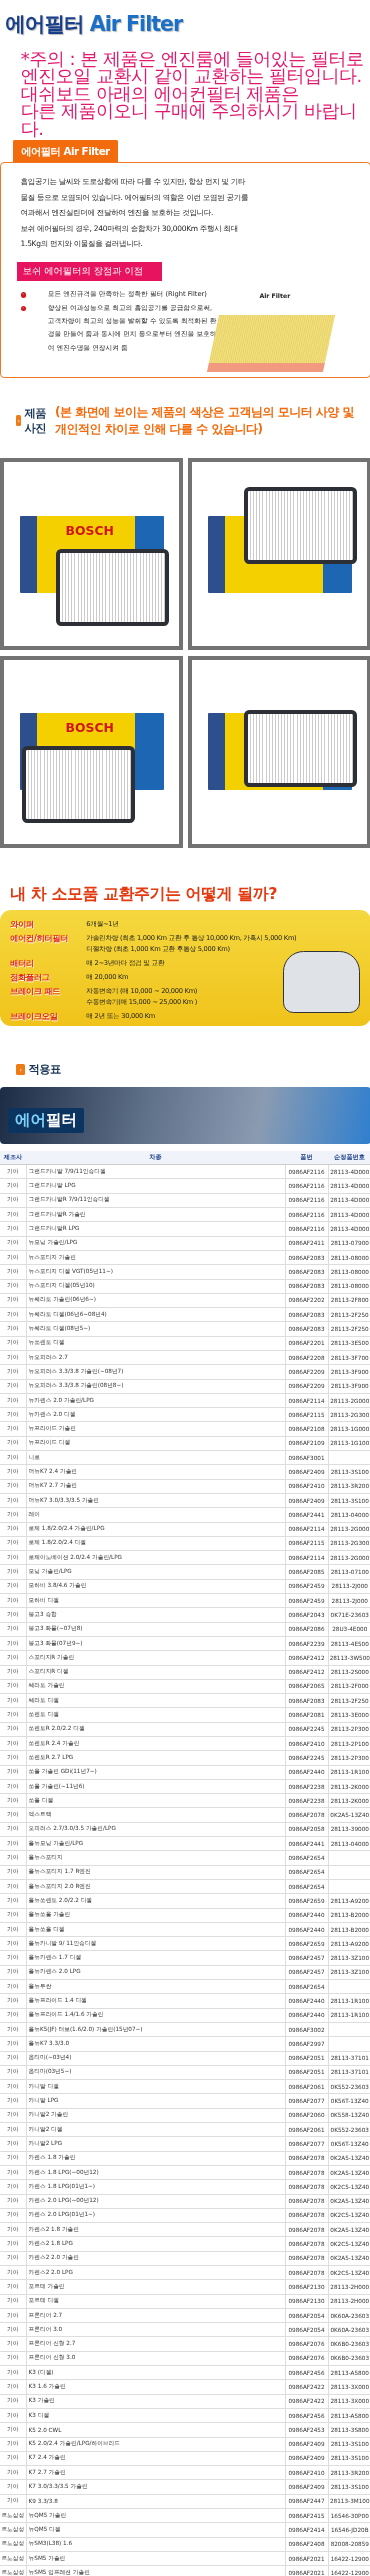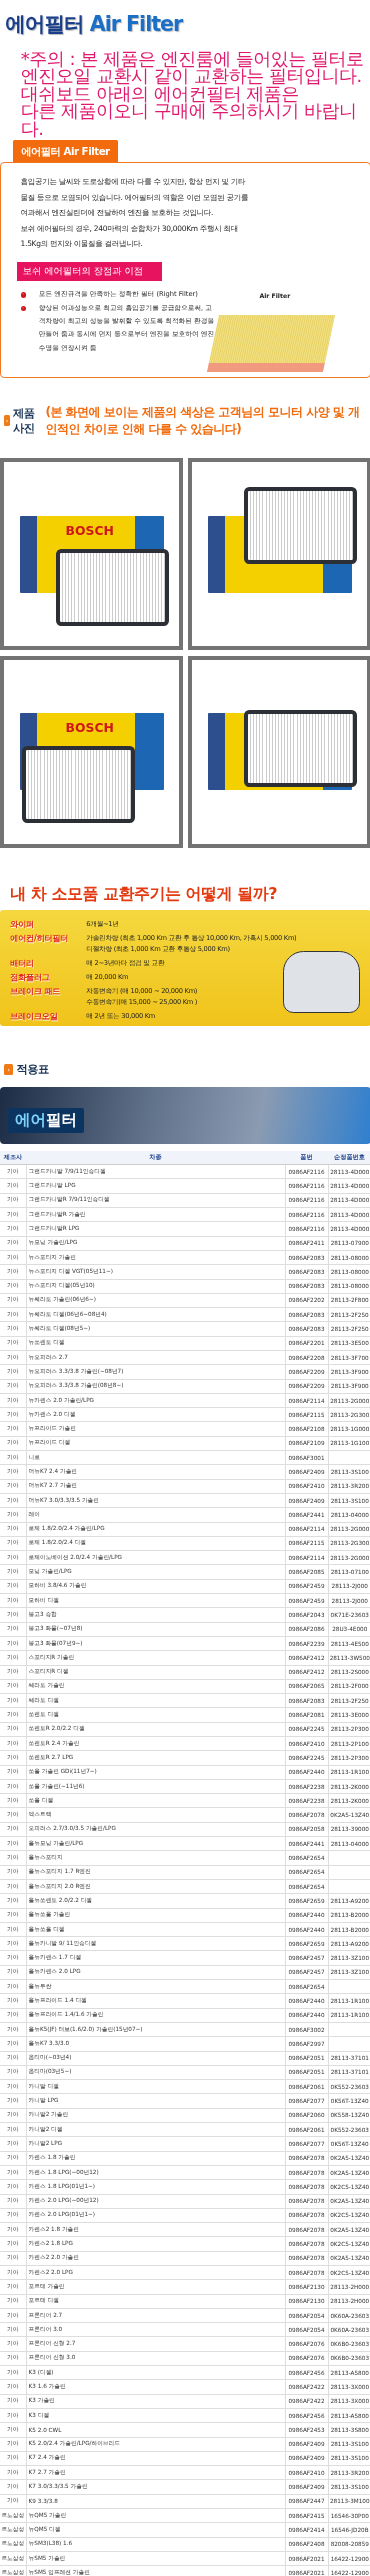--- a/index.html
+++ b/index.html
@@ -6,36 +6,36 @@
 body{width:371px;background:#fff;font-family:"DejaVu Sans","Liberation Sans",sans-serif;color:#222}
 .hero{height:124px;padding:10.3px 5.2px 0}
 .hero-title{font-size:20.6px;font-weight:bold;color:#1a3f8a;letter-spacing:-1px;text-shadow:1px 1px 1px #bbb}
 .hero-title .en{color:#1b6fc7}
 .warn{margin:11.3px 0 0 15.5px;color:#e0196e;font-size:18px;line-height:17.5px;letter-spacing:-0.5px}
 .intro{padding:15.5px 0 0}
 .tab{display:inline-block;background:#f26b0d;color:#fff;font-weight:bold;font-size:10.3px;padding:5.2px 8.2px 3.1px;margin-left:13px;border-radius:1.5px 1.5px 0 0;letter-spacing:-0.5px}
 .box{border:1.5px solid #f07821;border-radius:4.1px;padding:11.3px 19.6px;height:216px;position:relative}
 .box p{font-size:7.5px;line-height:15.5px;letter-spacing:-0.3px}
 .pinkbar{display:inline-block;background:#e8135e;color:#fff;font-size:9.3px;padding:3.1px 6.2px;margin:10.3px 0 7.2px -4.1px;width:145px}
-.bullet{font-size:6.7px;line-height:13.4px;display:flex;gap:13px}
+.bullet{font-size:6.7px;line-height:13.4px;display:flex;gap:22px}
 .bullet .dot{color:#fff;background:#d0161b;border-radius:50%;width:5.2px;height:5.2px;margin-top:4.1px;font-size:3.6px;line-height:5.2px;text-align:center;flex:none}
 .diagram{position:absolute;right:19.6px;top:129px;width:155px;height:103px}
 .diagram .lbl{font-weight:bold;font-size:6.2px;position:absolute;left:64px;top:0}
 .filt{position:absolute;left:18px;top:23px;width:116px;height:57px;background:repeating-linear-gradient(90deg,#e8d46a 0 1px,#f0df7c 1px 2.1px);border-bottom:9.3px solid #f29a7f;transform:skewX(-12deg)}
-.section{display:flex;align-items:center;gap:3.1px;margin:26px 4px 0}
+.section{display:flex;align-items:center;gap:3.1px;margin:26px 16px 0}
 .section .ic{width:9.3px;height:11.3px;background:#f07a15;border-radius:1.5px;color:#fff;font-size:6.2px;display:flex;align-items:center;justify-content:center}
 .section .t{font-size:11.3px;font-weight:bold;color:#1a3557;letter-spacing:-0.5px}
 .section .s{font-size:12px;color:#f26b0d;font-weight:bold;letter-spacing:-0.5px}
 .photos{display:grid;grid-template-columns:183px 183px;gap:5.2px;margin-top:20.6px}
 .photo{height:192px;border:4px solid #737373;display:flex;align-items:center;justify-content:center;position:relative;background:#fff}
 .box3d{width:144px;height:77px;background:linear-gradient(90deg,#2e4f8e 0 12%,#f4d000 12% 80%,#1d66b4 80%);border-radius:1px;position:relative}
 .box3d .brand{position:absolute;left:46px;top:7.2px;color:#d0161b;font-weight:bold;font-size:12.4px}
 .filter-frame{position:absolute;width:113px;height:77px;border:4.1px solid #2c2f35;border-radius:5.2px;background:repeating-linear-gradient(90deg,#fff 0 2.1px,#ccc 2.1px 3.1px);right:10.3px;bottom:20.6px}
 .cycle-title{margin:36px 0 0 10.3px;color:#e33a10;font-size:16px;font-weight:bold;letter-spacing:-0.5px}
-.cycle{margin-top:5.2px;background:linear-gradient(#f5d83f,#f0c31a);border-radius:3px;padding:9.3px 10.3px;height:116px;position:relative}
+.cycle{margin-top:5.2px;background:linear-gradient(#f5d83f,#f0c31a);border-radius:11px;padding:9.3px 10.3px;height:116px;position:relative}
 .crow{display:flex;font-size:6.7px;margin-bottom:3.1px;letter-spacing:-0.3px}
 .crow .k{width:76px;color:#e0261c;font-weight:bold;font-size:8.2px;text-shadow:0.5px 0.5px 0 #fff}
 .crow .v{line-height:10.8px}
 .car{position:absolute;right:11.3px;top:41px;width:77px;height:62px;background:#dfe3e8;border:1.5px solid #333;border-radius:20.6px 20.6px 10.3px 10.3px}
 .apply-hdr{margin-top:36px}
 .banner{margin-top:10.3px;height:57px;border-radius:4.1px;background:linear-gradient(100deg,#1d2c45 0,#60718a 40%,#8a9bb2 70%,#2f7fcf 100%);position:relative}
 .banner .bt{position:absolute;left:7.7px;top:20.6px;background:#0c3460;padding:2.1px 7.2px;font-size:15.5px;font-weight:bold;color:#fff;border-radius:2.1px}
 .banner .bt b{color:#7dd3fc}
 table{width:371px;border-collapse:collapse;font-family:"DejaVu Sans",sans-serif;margin-top:7.2px}
 th{font-size:6.2px;color:#1a3f8a;font-weight:bold;background:#f0f3fa;height:13.4px;border-bottom:0.5px solid #ccc}

